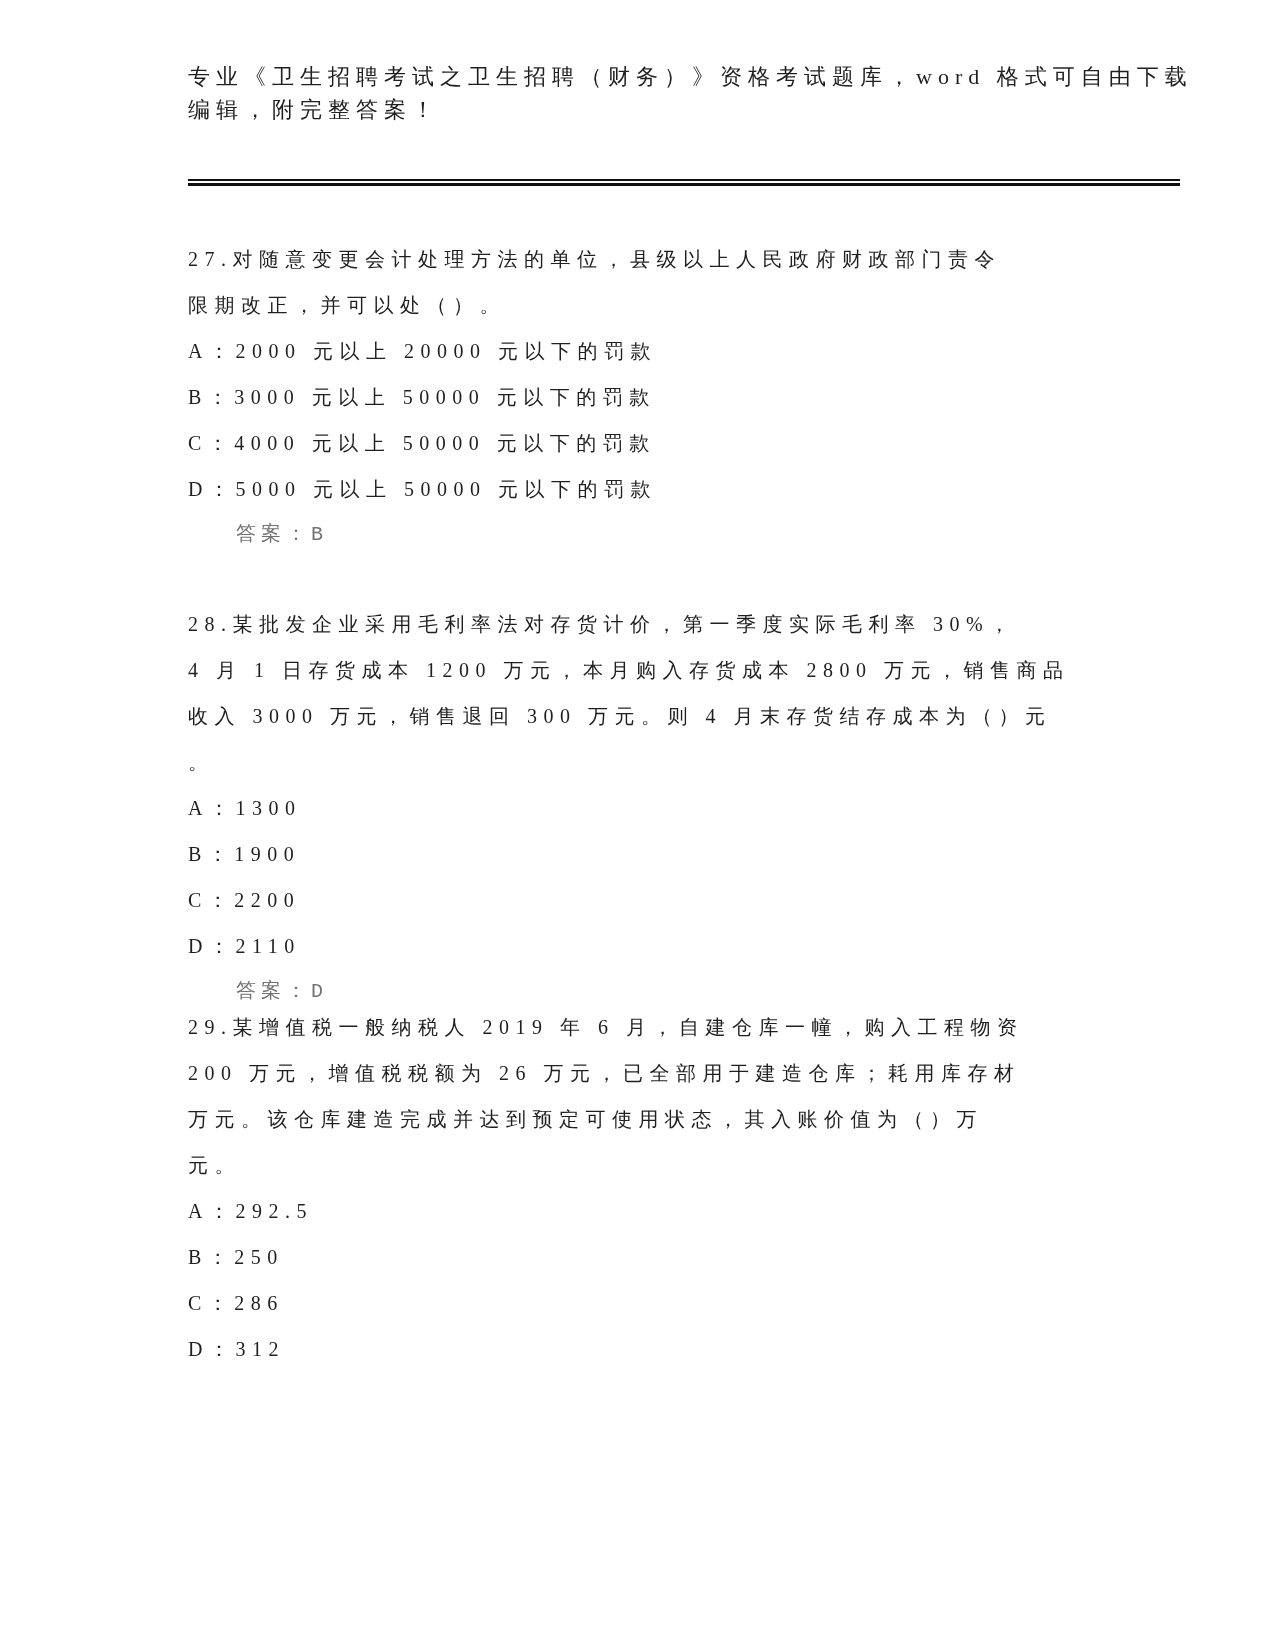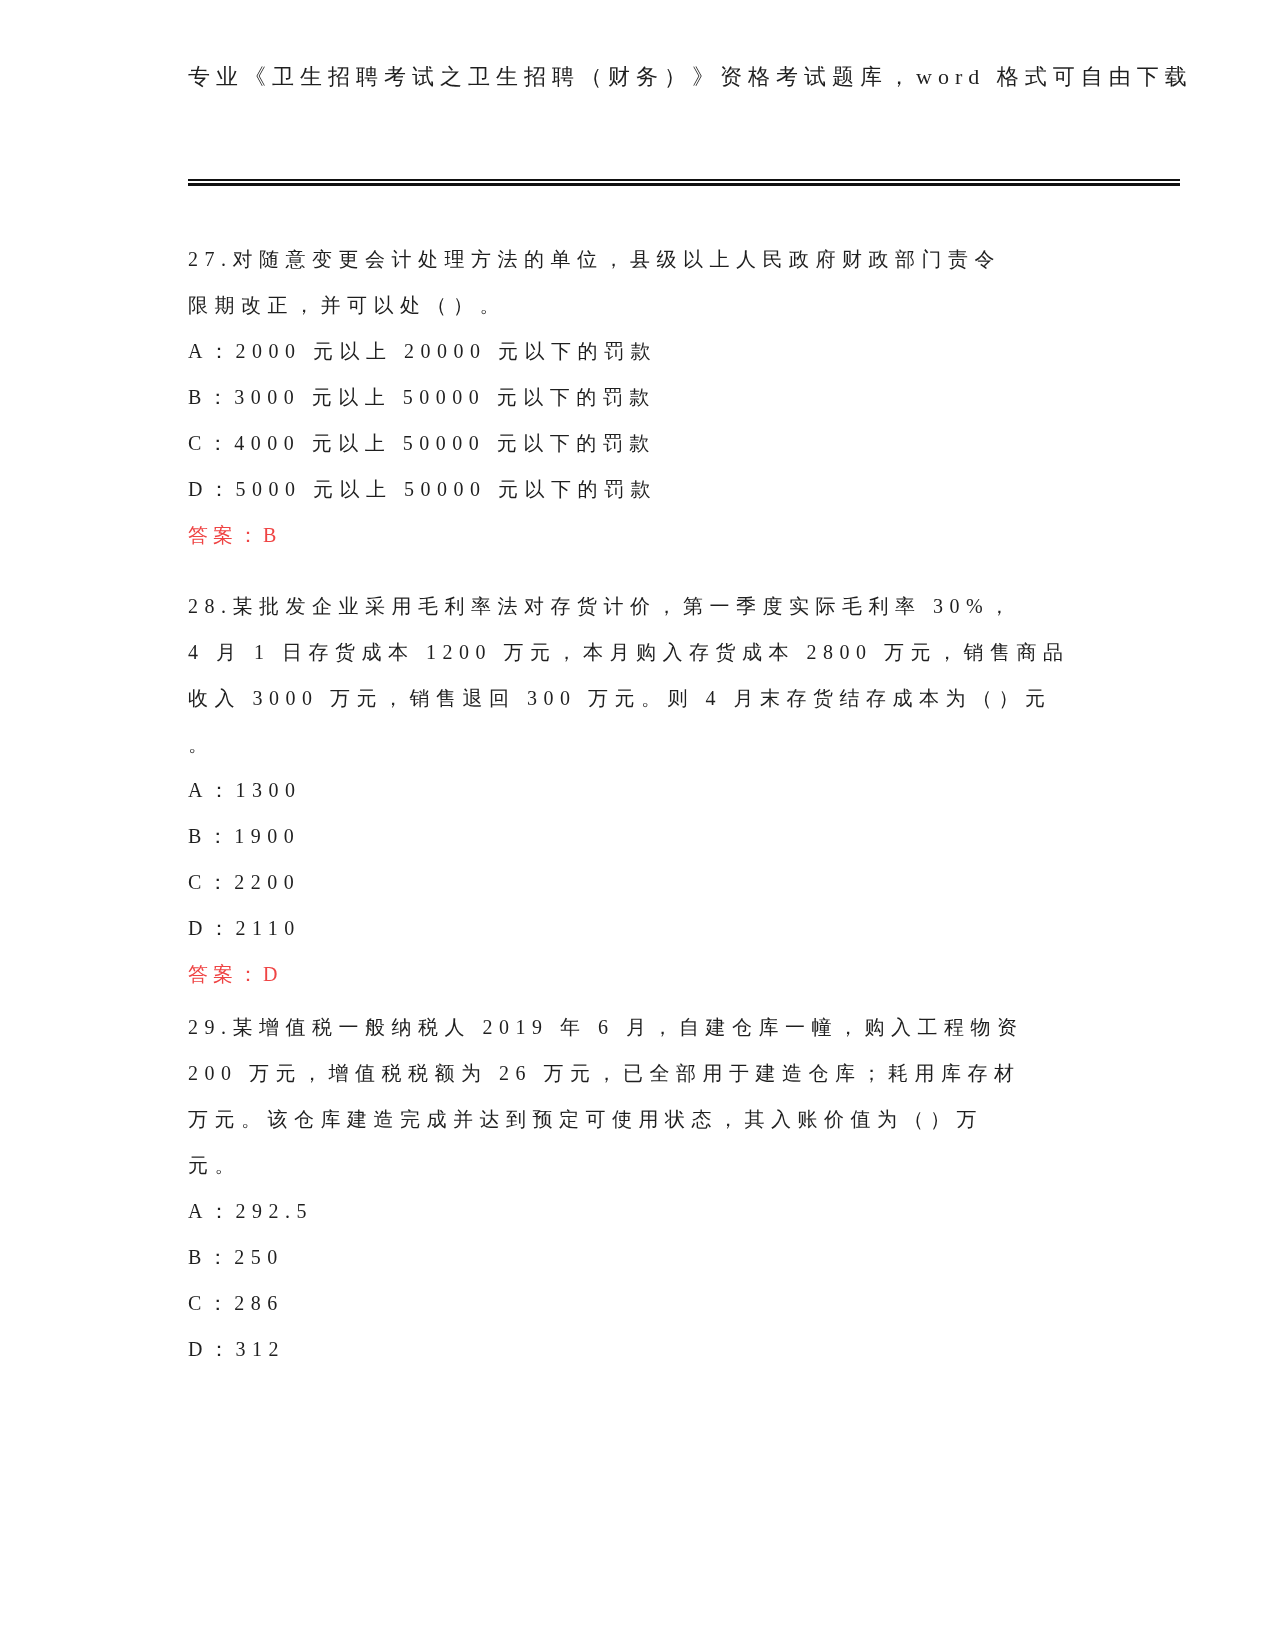--- a/index.html
+++ b/index.html
@@ -32,43 +32,45 @@
     height: 2px;
     border-top: 2px solid #111111;
     border-bottom: 3px solid #111111;
   }
   .question-block {
     position: absolute;
     left: 188px;
     width: 1010px;
   }
   .q27 { top: 236px; }
-  .q28 { top: 583px; }
+  .q28 { top: 601px; }
   .q29 { top: 1004px; }
   .line {
     height: 46px;
     line-height: 46px;
     font-size: 20px;
     letter-spacing: 6.5px;
     white-space: nowrap;
   }
   .answer-line {
-    font-family: Liberation Serif, serif;
+    font-family: Liberation Mono, monospace;
     letter-spacing: 5px;
     font-weight: 500;
-    color: #ef4444;
+    color: #737373;
+    margin-left: 48px;
   }
 </style>
 </head>
 <body>
 
 <div class="page">
 
   <div class="header-block">
     <div class="header-line">专业《卫生招聘考试之卫生招聘（财务）》资格考试题库，word 格式可自由下载</div>
+    <div class="header-line">编辑，附完整答案！</div>
   </div>
 
   <div class="header-rule"></div>
 
   <section class="question-block q27">
     <div class="line stem-line">27.对随意变更会计处理方法的单位，县级以上人民政府财政部门责令</div>
     <div class="line stem-line">限期改正，并可以处（）。</div>
     <div class="line option-line">A：2000 元以上 20000 元以下的罚款</div>
     <div class="line option-line">B：3000 元以上 50000 元以下的罚款</div>
     <div class="line option-line">C：4000 元以上 50000 元以下的罚款</div>

